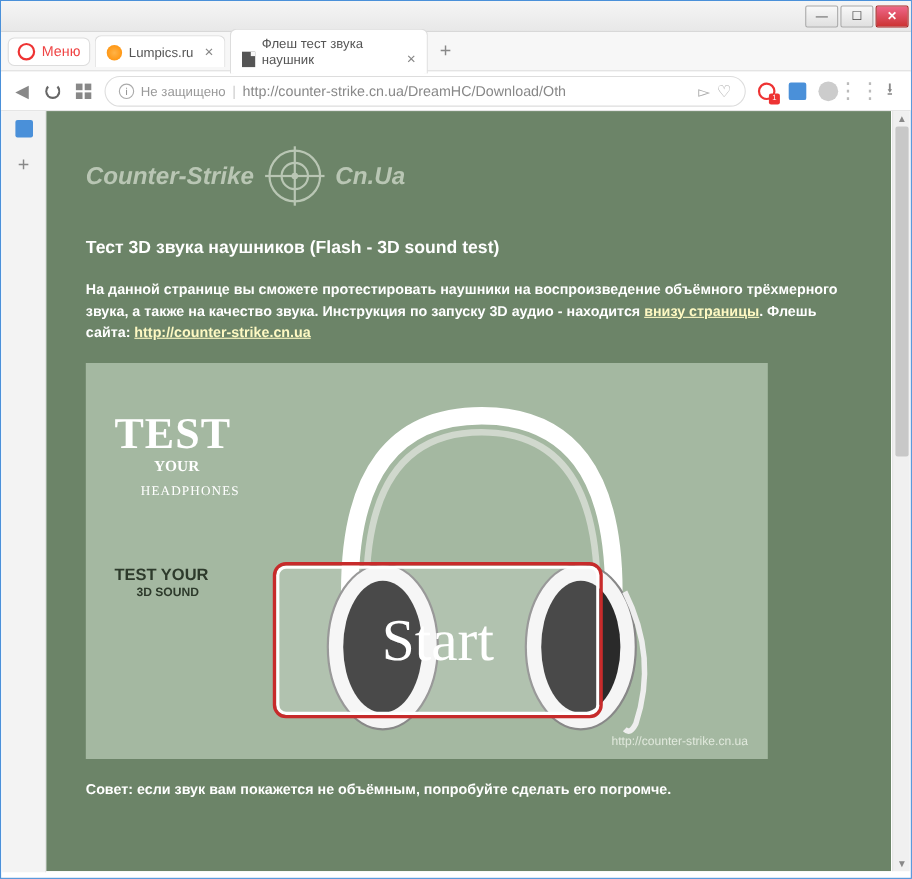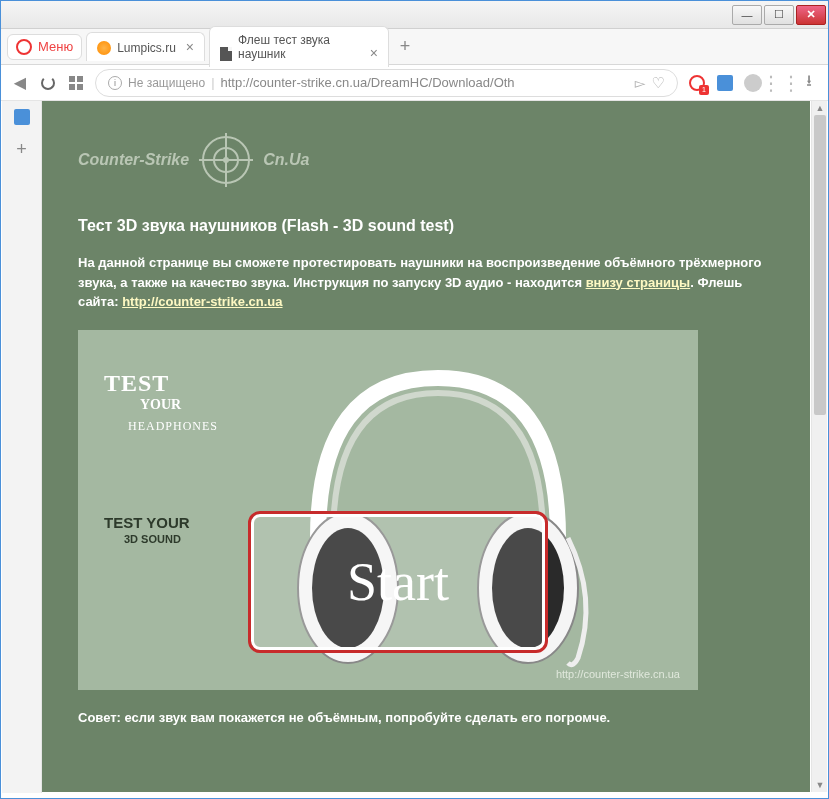--- a/index.html
+++ b/index.html
@@ -45,36 +45,36 @@
 
 
 .viewport { position: absolute; left: 41px; top: 100px; right: 18px; bottom: 6px; overflow: hidden; }
 .scrollbar { position: absolute; right: 1px; top: 100px; width: 16px; bottom: 6px; background: #f0f0f0; border-left: 1px solid #e5e5e5; }
 .scroll-thumb { position: absolute; top: 14px; left: 2px; width: 12px; height: 300px; background: #c8c8c8; border-radius: 2px; }
 .scroll-arrow { position: absolute; left: 0; width: 16px; height: 14px; display: flex; align-items: center; justify-content: center; color: #888; font-size: 9px; }
 
 
 .page { width: 100%; min-height: 100%; background: #6c8468; padding: 14px 18px; color: #fff; font-family: Arial, sans-serif; }
 .logo { display: flex; align-items: center; gap: 10px; margin: 18px 0 30px 18px; }
-.logo-text { font-family: 'Arial Black', sans-serif; font-size: 16px; font-style: italic; color: #b9c6b4; font-weight: 900; }
+.logo-text { font-family: 'Arial Black', sans-serif; font-size: 22px; font-style: italic; color: #b9c6b4; font-weight: 900; }
 .crosshair { width: 54px; height: 54px; position: relative; }
 .crosshair-ring { position: absolute; inset: 3px; border: 2px solid #b9c6b4; border-radius: 50%; }
 .crosshair-inner { position: absolute; inset: 14px; border: 2px solid #b9c6b4; border-radius: 50%; }
 .crosshair::before, .crosshair::after { content: ''; position: absolute; background: #b9c6b4; }
 .crosshair::before { left: 50%; top: 0; bottom: 0; width: 2px; margin-left: -1px; }
 .crosshair::after { top: 50%; left: 0; right: 0; height: 2px; margin-top: -1px; }
 .crosshair-dot { position: absolute; left: 50%; top: 50%; width: 6px; height: 6px; background: #b9c6b4; border-radius: 50%; transform: translate(-50%,-50%); }
 
 .page h1 { font-size: 16px; font-weight: bold; margin: 0 0 18px 18px; }
 .intro { font-size: 13px; line-height: 1.5; font-weight: bold; margin: 0 18px 18px 18px; }
 .intro a { color: #fef9c3; text-decoration: underline; }
 
 .flash-box { width: 620px; height: 360px; background: #a4b8a1; margin: 0 0 18px 18px; position: relative; overflow: hidden; }
 .test-label { position: absolute; left: 26px; top: 40px; color: #fff; font-family: Georgia, serif; }
-.test-label .big { font-size: 24px; font-weight: bold; letter-spacing: 1px; }
+.test-label .big { font-size: 40px; font-weight: bold; letter-spacing: 1px; }
 .test-label .your { font-size: 14px; font-weight: bold; margin-left: 36px; }
 .test-label .head { font-size: 12px; letter-spacing: 1px; margin-left: 24px; margin-top: 6px; }
 .test-3d { position: absolute; left: 26px; top: 184px; color: #2d3a2b; font-weight: bold; font-size: 15px; }
 .test-3d .sub { font-size: 11px; margin-left: 20px; margin-top: 2px; }
 .flash-url { position: absolute; right: 18px; bottom: 10px; color: #e0e8dc; font-size: 11px; }
 
 
 .headphones { position: absolute; left: 160px; top: 8px; width: 400px; height: 350px; }
 
 

